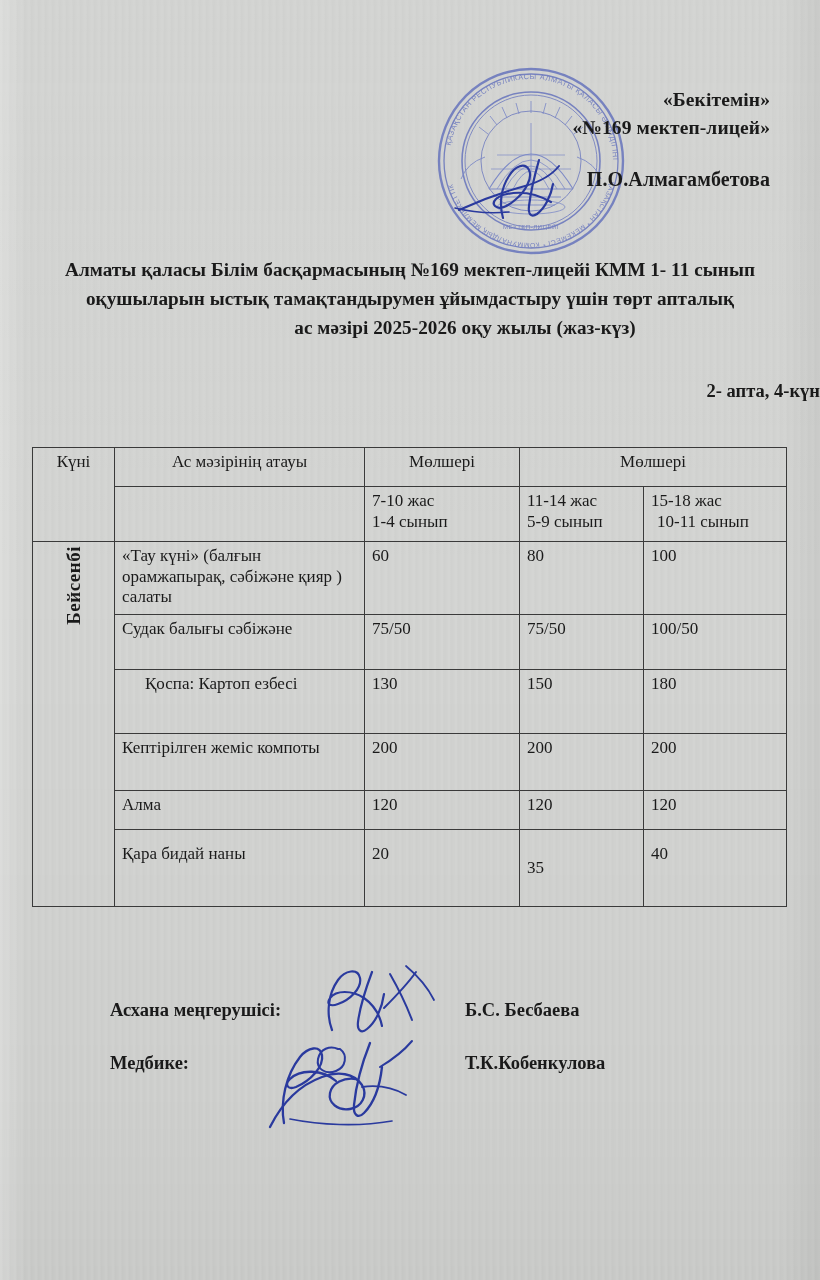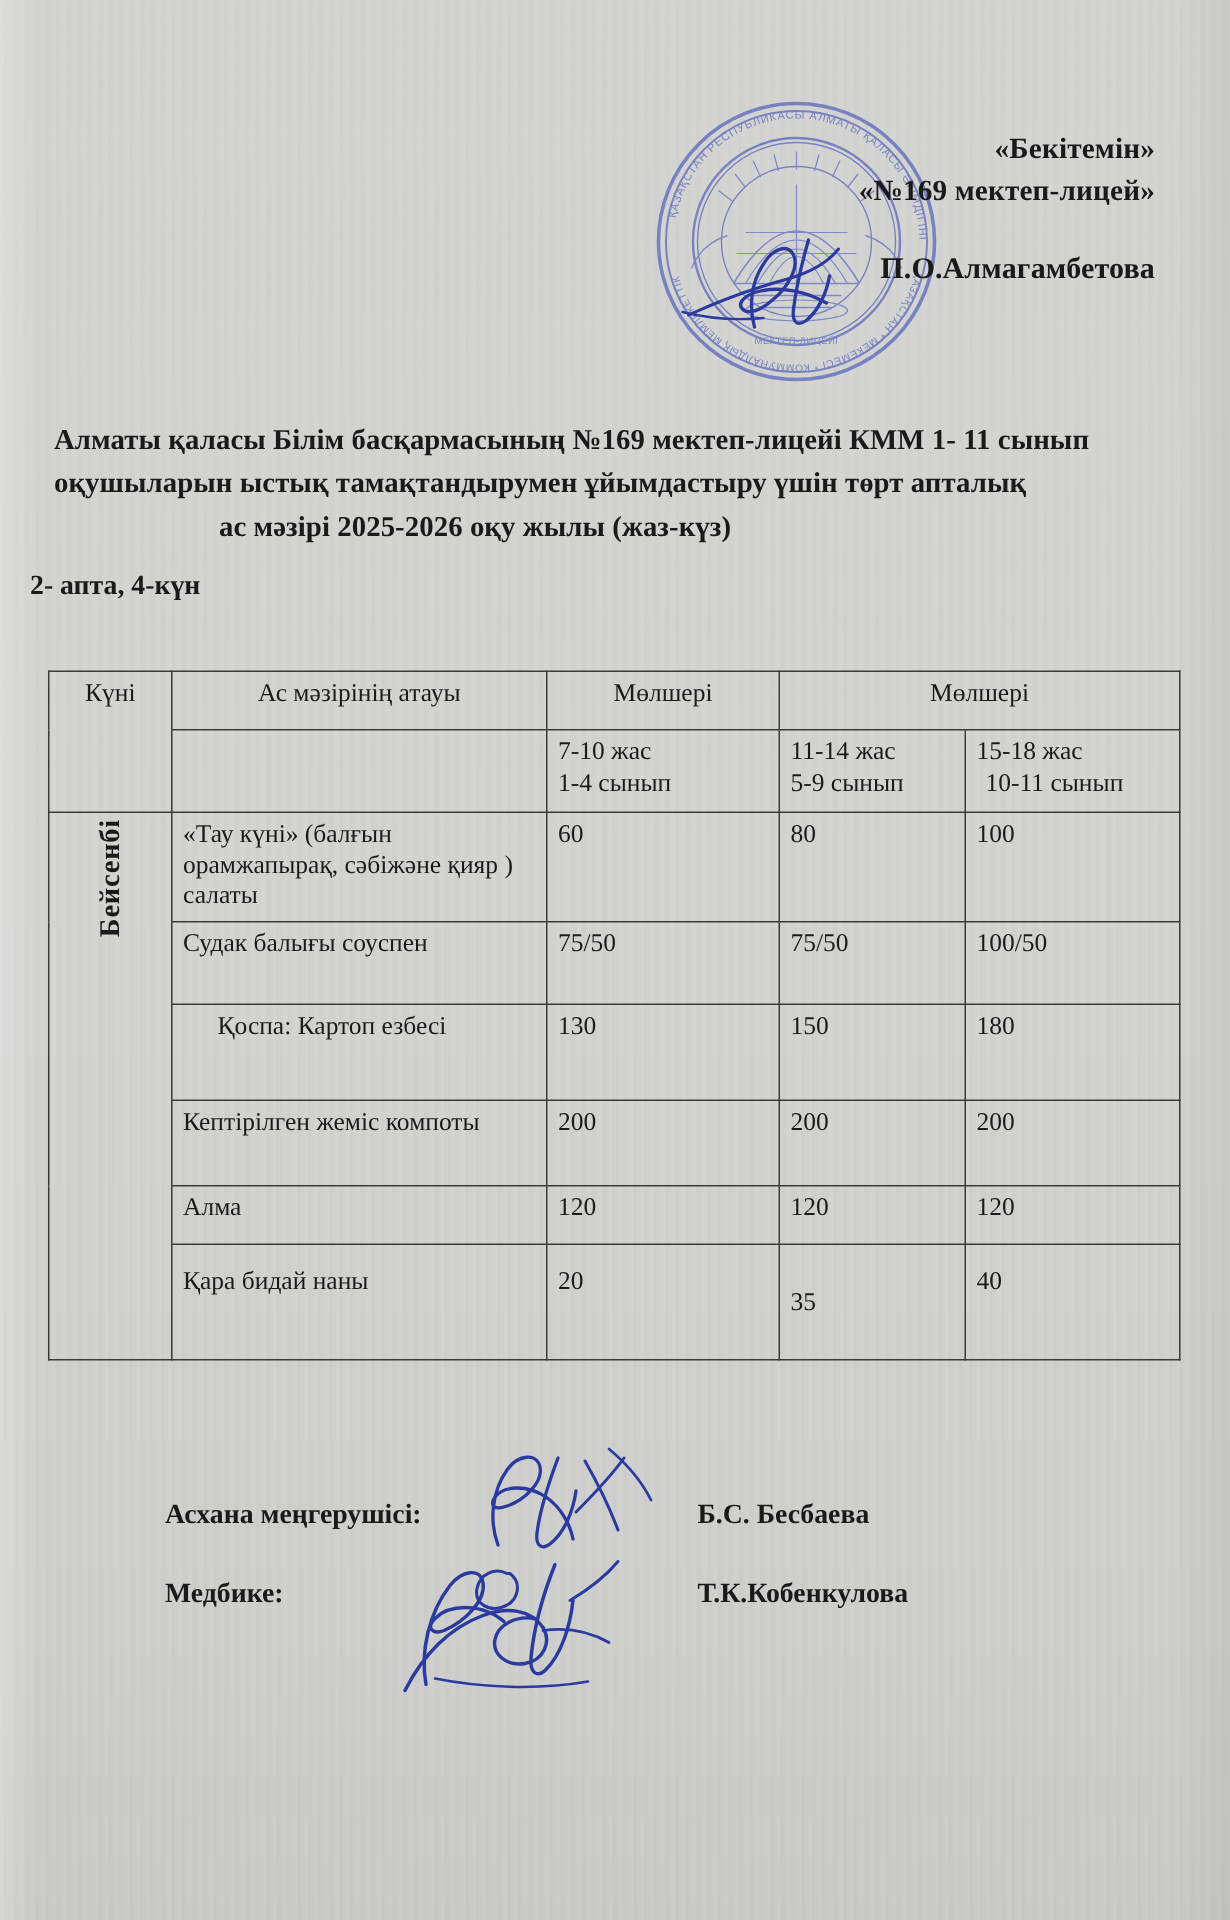--- a/index.html
+++ b/index.html
@@ -89,36 +89,36 @@
     height: 78px;
     pointer-events: none;
   }
 
   
   .doc-title {
     position: absolute;
     left: 36px;
     top: 256px;
     width: 748px;
+    text-align: center;
     font-weight: bold;
     font-size: 19.2px;
     line-height: 1.5;
     letter-spacing: 0.05px;
-    margin-top: 24px;
   }
   .doc-title .ln { display: block; }
   .doc-title .ln2 { text-indent: 0; }
   .doc-title .ln3 { padding-left: 110px; }
 
   .week-day {
     position: absolute;
     left: 0;
     top: 381px;
     width: 820px;
-    text-align: left;
+    text-align: right;
     font-weight: bold;
     font-size: 18.5px;
     padding-left: 20px;
     box-sizing: border-box;
   }
 
   
   .menu-table-wrap {
     position: absolute;
     left: 32px;
@@ -351,21 +351,21 @@
       <tr>
         <td class="day-cell" rowspan="6">
           <span class="day-vert">Бейсенбі</span>
         </td>
         <td class="dish" style="height:64px">«Тау күні» (балғын орамжапырақ, сәбіжәне  қияр ) салаты</td>
         <td class="qty">60</td>
         <td class="qty">80</td>
         <td class="qty">100</td>
       </tr>
       <tr>
-        <td class="dish" style="height:46px">Судак балығы соуспен</td>
+        <td class="dish" style="height:46px">Судак балығы сәбіжәне</td>
         <td class="qty">75/50</td>
         <td class="qty">75/50</td>
         <td class="qty">100/50</td>
       </tr>
       <tr>
         <td class="dish pad-in" style="height:55px">Қоспа:  Картоп езбесі</td>
         <td class="qty">130</td>
         <td class="qty">150</td>
         <td class="qty">180</td>
       </tr>

